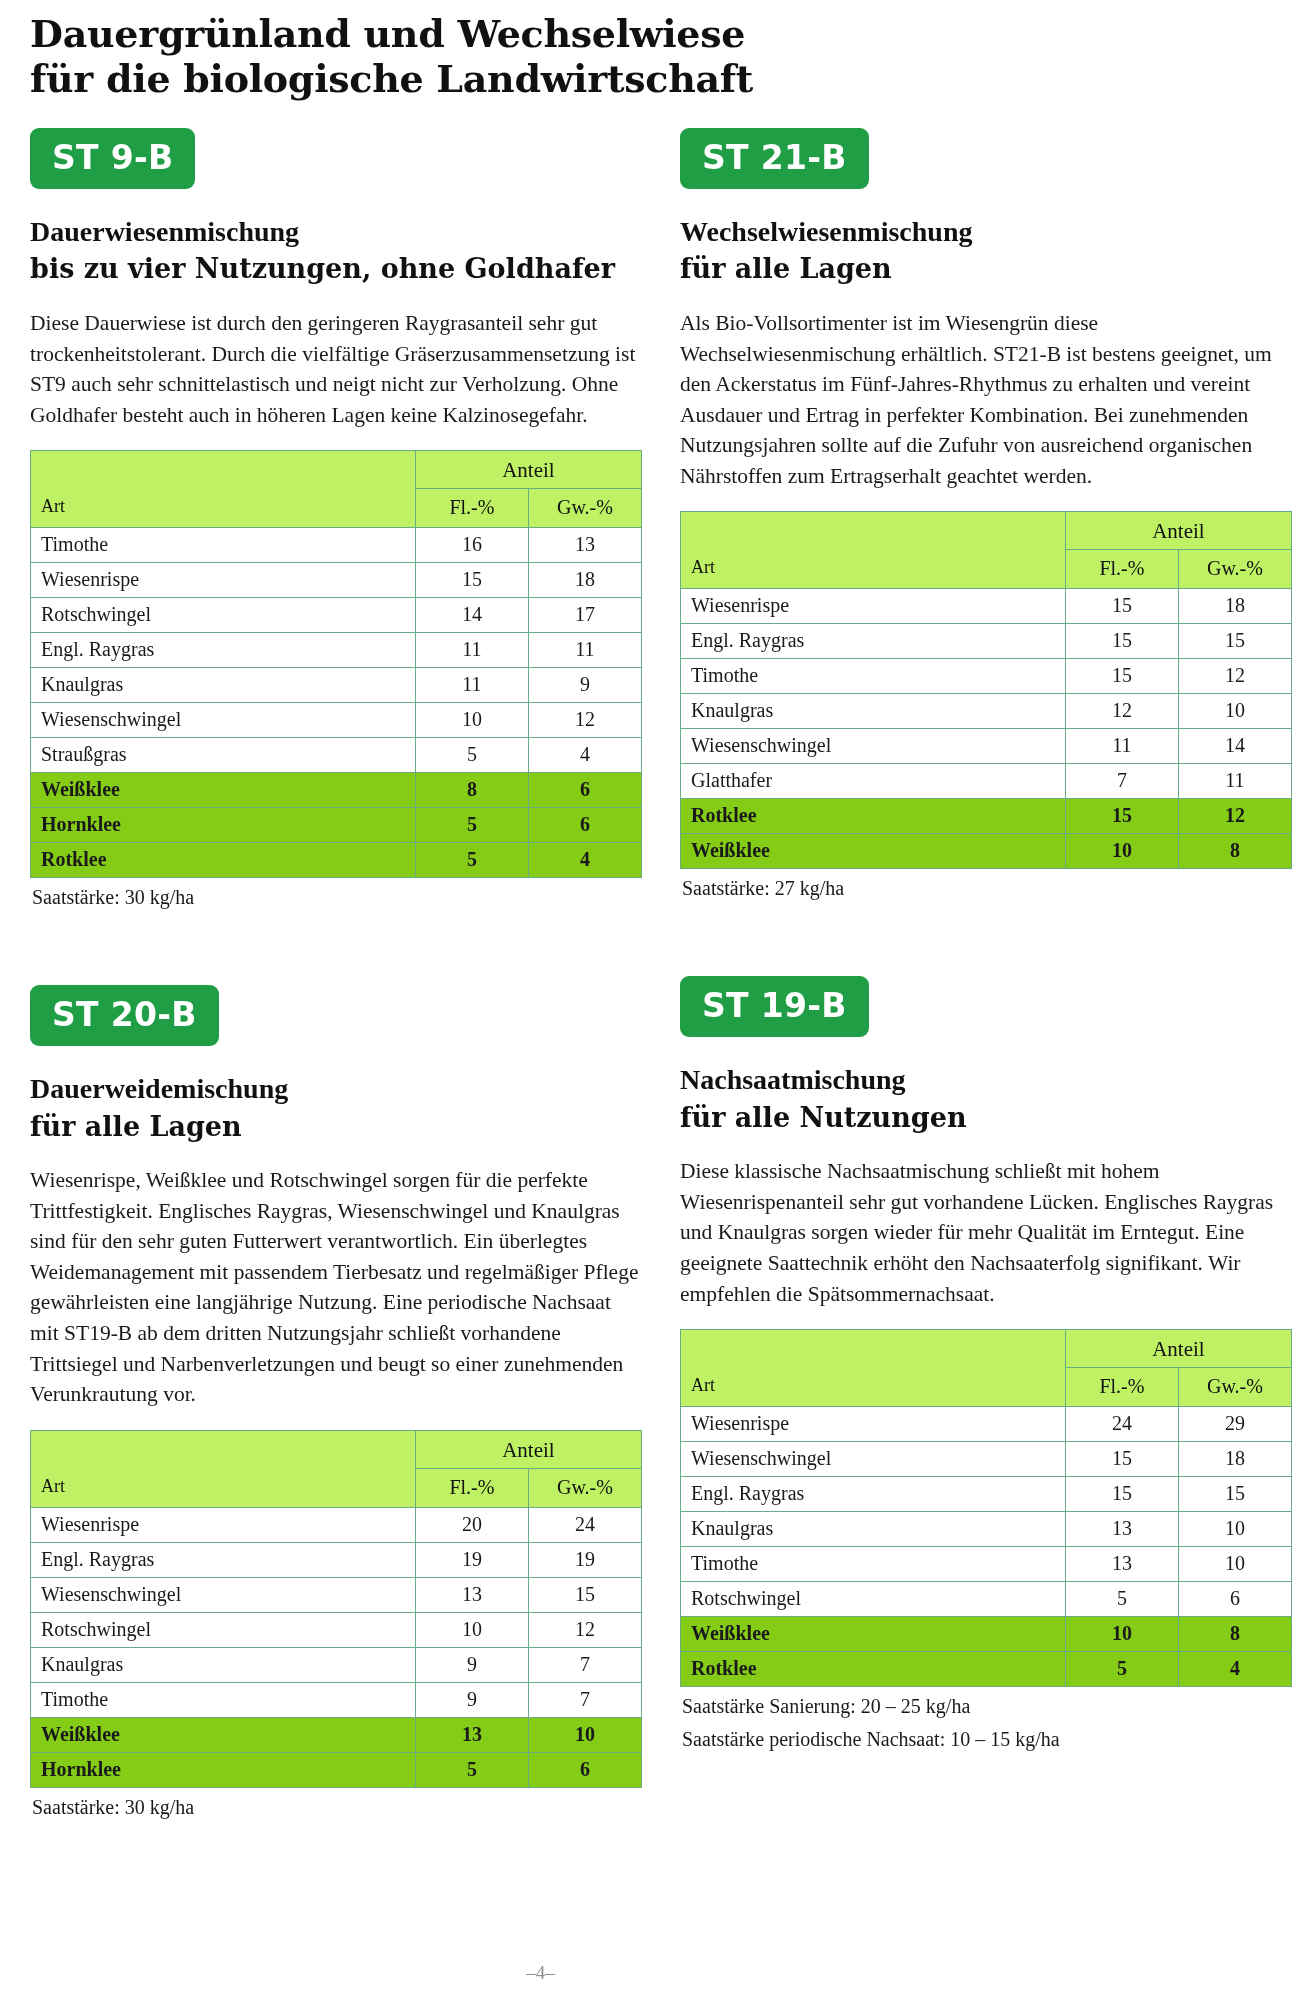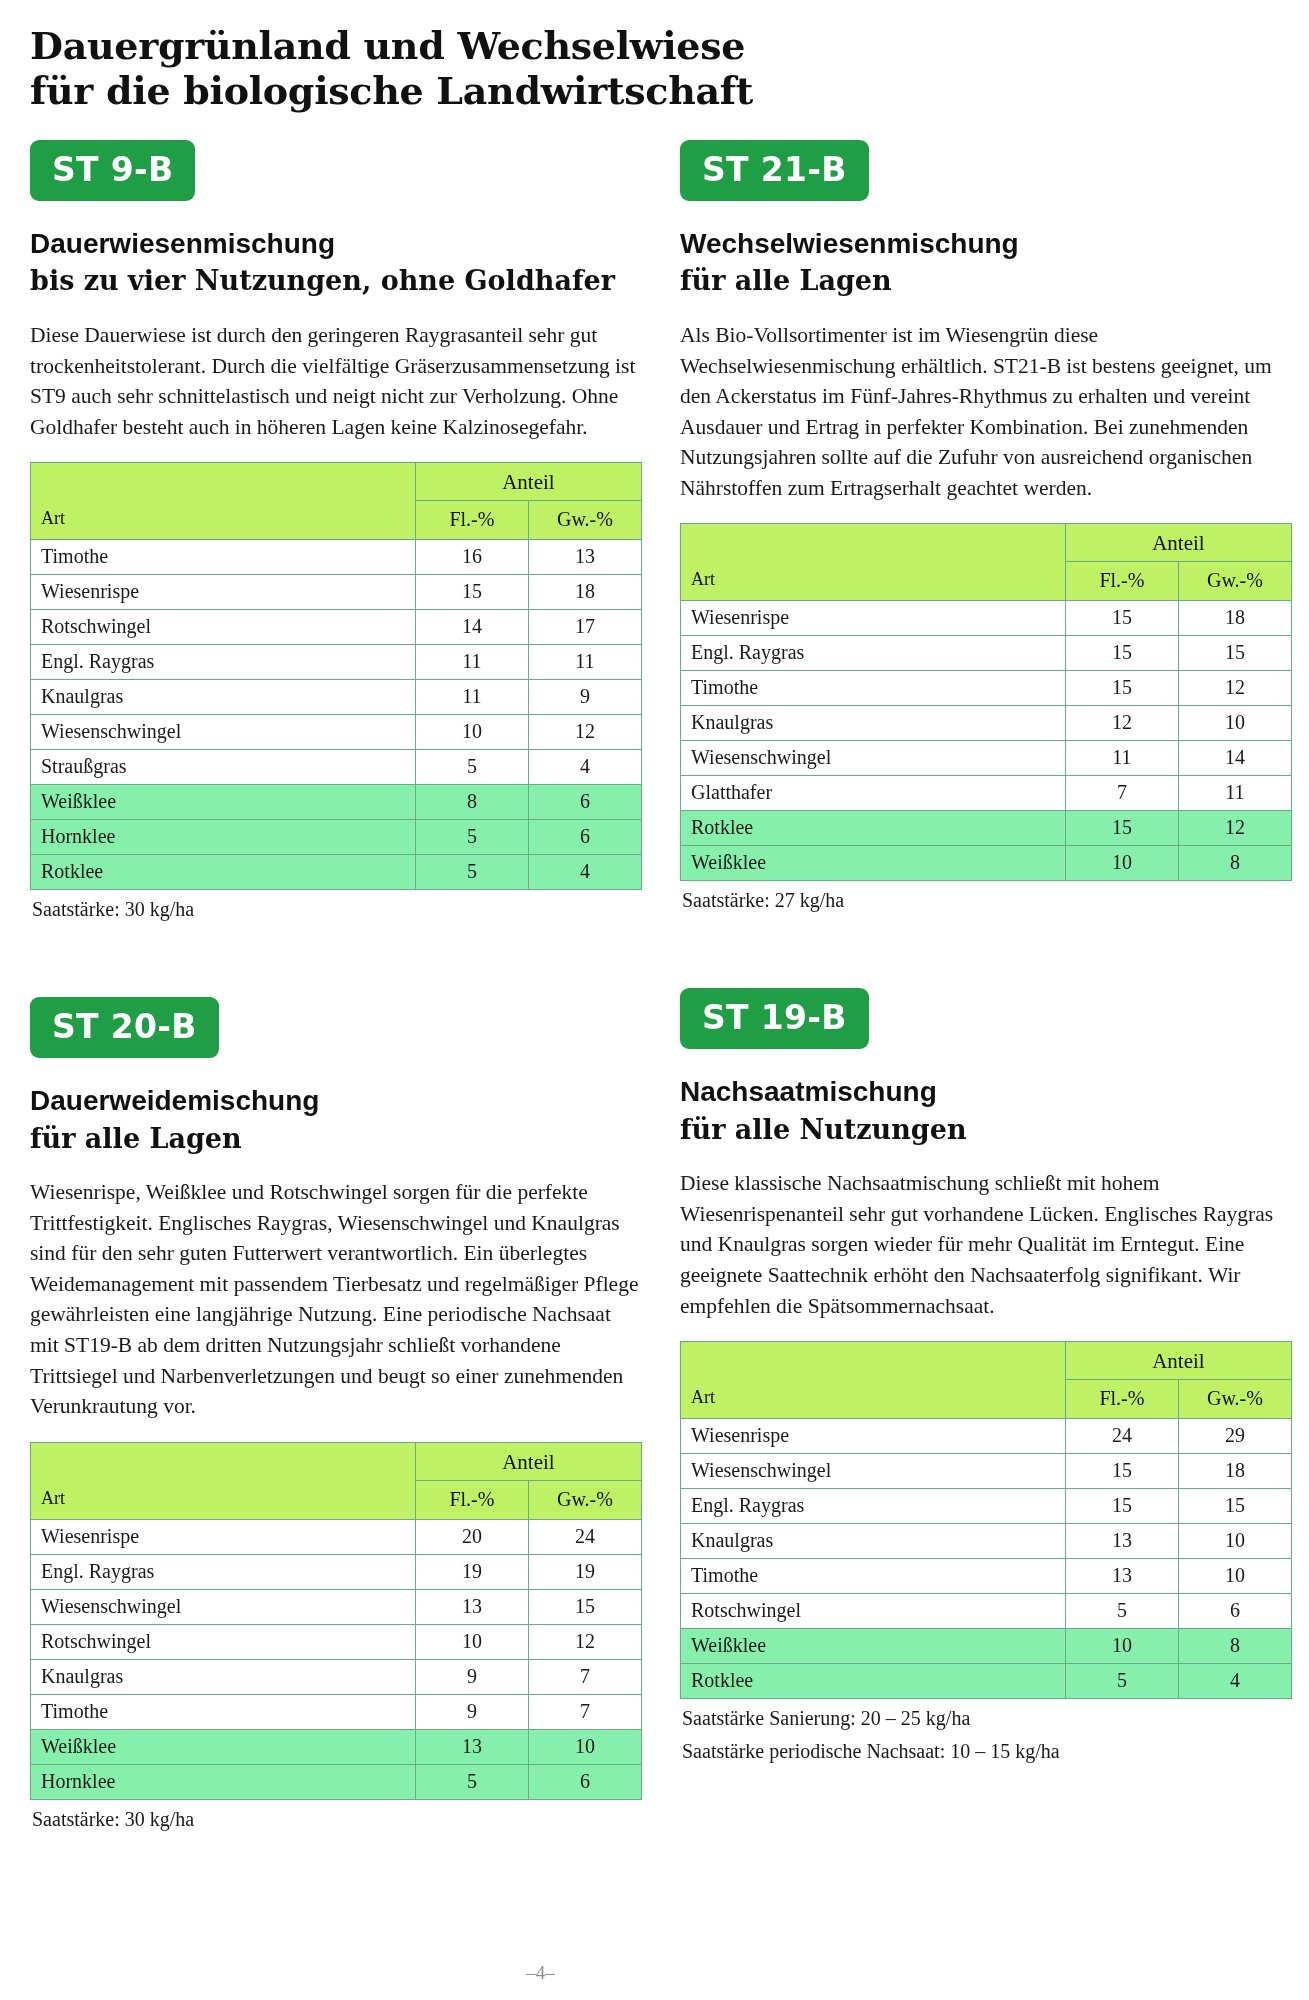--- a/index.html
+++ b/index.html
@@ -12,21 +12,21 @@
     height: 2000px;
     font-family: "Liberation Serif", "DejaVu Serif", serif;
     color: #1a1a1a;
     position: relative;
     overflow: hidden;
   }
   .page {
     width: 1081px;
     height: 2000px;
     box-sizing: border-box;
-    padding: 24px 30px 0 30px;
+    padding: 12px 30px 0 30px;
     position: relative;
   }
 
   
   .page-title {
     font-family: "DejaVu Serif", "Liberation Serif", serif;
     font-weight: bold;
     font-size: 38px;
     line-height: 1.18;
     letter-spacing: -0.3px;
@@ -62,21 +62,21 @@
     font-size: 33px;
     line-height: 1;
     padding: 13px 22px 15px 22px;
     border-radius: 9px;
     letter-spacing: 0.3px;
     margin-bottom: 26px;
   }
 
   
   .sec-title {
-    font-family: Liberation Sans, sans-serif;
+    font-family: Liberation Serif, serif;
     font-weight: bold;
     font-size: 28px;
     line-height: 1.2;
     margin: 0 0 4px 0;
     color: #111111;
   }
   .sec-sub {
     font-family: "DejaVu Serif", "Liberation Serif", serif;
     font-weight: bold;
     font-size: 27px;
@@ -134,21 +134,22 @@
   table.mix tbody td {
     padding: 5px 10px 6px 10px;
     background: #ffffff;
   }
   table.mix tbody td.num {
     text-align: center;
     padding-left: 4px;
     padding-right: 4px;
   }
   table.mix tbody tr.legume td {
-    background: #86efac;
+    background: #84cc16;
+    font-weight: bold;
   }
   col.c-art { width: 63%; }
   col.c-fl  { width: 18.5%; }
   col.c-gw  { width: 18.5%; }
 
   .note {
     font-family: Liberation Serif, serif;
     font-size: 20px;
     line-height: 1.35;
     margin: 6px 0 0 2px;

